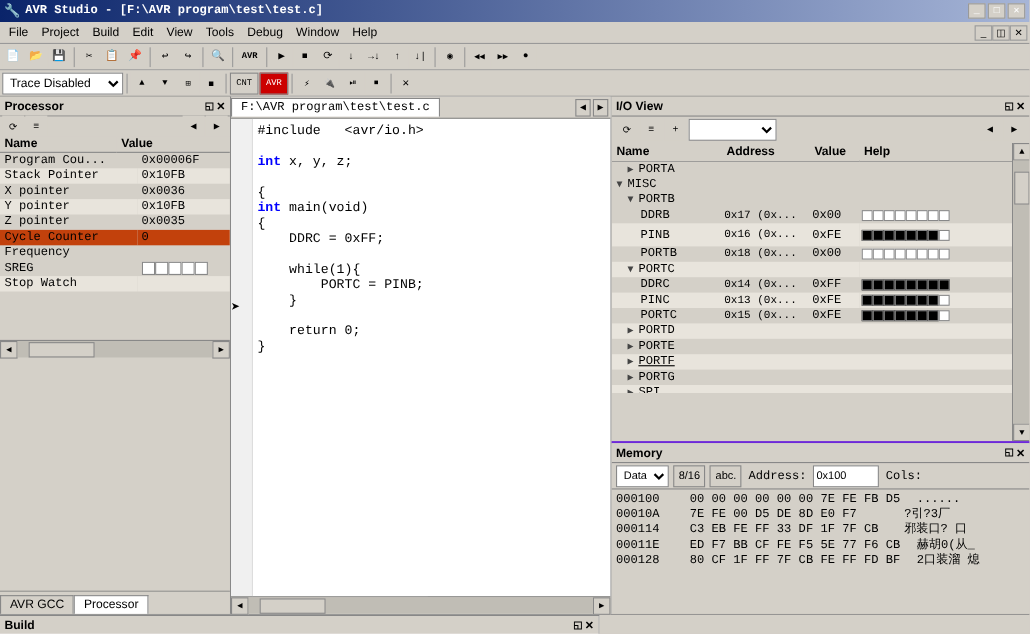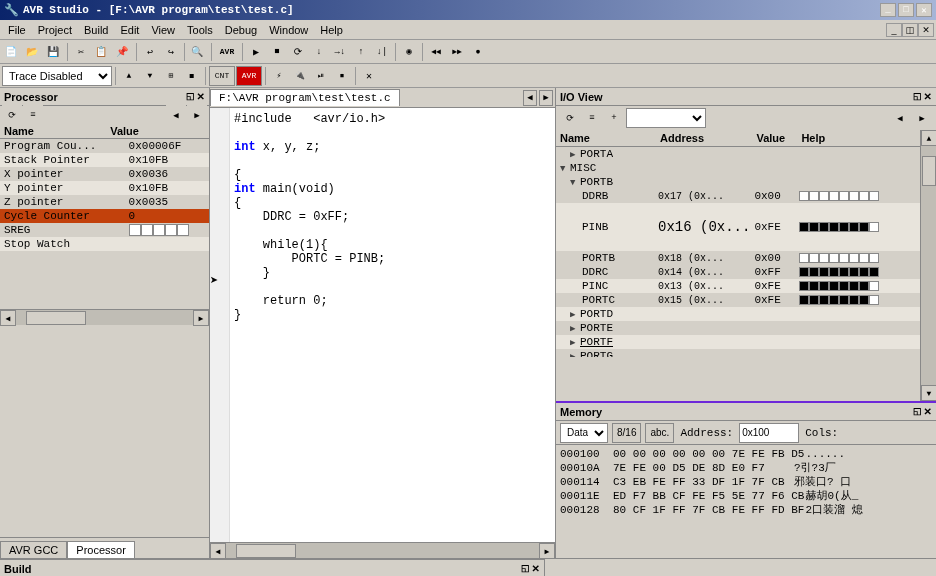--- a/index.html
+++ b/index.html
@@ -72,21 +72,21 @@
     .bit-box.set { background: black; }
 
     
     #memory-panel { height: 155px; background: #d4d0c8; overflow: hidden; }
     #memory-toolbar { height: 24px; display: flex; align-items: center; gap: 4px; padding: 0 4px; border-bottom: 1px solid #888; }
     .mem-combo { height: 20px; font-size: 10px; background: white; border: 1px solid #888; padding: 0 2px; }
     .mem-btn { height: 20px; padding: 0 4px; font-size: 10px; background: #d4d0c8; border: 1px solid #888; cursor: pointer; }
     .mem-input { height: 20px; width: 60px; font-size: 10px; background: white; border: 1px solid #888; padding: 0 2px; }
     
     #memory-content { font-family: 'Courier New', monospace; font-size: 11px; padding: 2px 4px; overflow-y: auto; height: calc(100% - 24px - 18px); }
-    .mem-row { display: flex; gap: 1px; line-height: 14px; }
+    .mem-row { display: flex; gap: 15px; line-height: 14px; }
     .mem-addr { color: #000; min-width: 52px; }
     .mem-bytes { min-width: 180px; }
     .mem-chars { color: #000; }
 
     
     #build-panel { height: 180px; background: white; border-top: 1px solid #888; display: flex; flex-direction: column; }
     
     
     .vscroll-bar { width: 16px; background: #d4d0c8; border-left: 1px solid #888; display: flex; flex-direction: column; }
     .vscroll-btn { width: 16px; height: 16px; background: #d4d0c8; border: 1px solid #888; display: flex; align-items: center; justify-content: center; font-size: 8px; cursor: pointer; }
@@ -244,20 +244,24 @@
           </tr>
           <tr>
             <td style="padding:1px 4px;">Z pointer</td>
             <td style="padding:1px 4px;">0x0035</td>
           </tr>
           <tr style="background:#c2410c;">
             <td style="padding:1px 4px;">Cycle Counter</td>
             <td style="padding:1px 4px;">0</td>
           </tr>
           <tr>
+            <td style="padding:1px 4px;">Frequency</td>
+            <td style="padding:1px 4px;"></td>
+          </tr>
+          <tr>
             <td style="padding:1px 4px;">SREG</td>
             <td style="padding:1px 4px;">
               <div class="sreg-display">
                 <div class="sreg-bit"></div>
                 <div class="sreg-bit"></div>
                 <div class="sreg-bit"></div>
                 <div class="sreg-bit"></div>
                 <div class="sreg-bit"></div>
               </div>
             </td>
@@ -420,21 +424,21 @@
                     <div class="bit-box"></div>
                     <div class="bit-box"></div>
                     <div class="bit-box"></div>
                     <div class="bit-box"></div>
                   </div>
                 </td>
               </tr>
 
               <tr style="background:#e8e4dc;">
                 <td style="padding:1px 4px; padding-left:26px;">PINB</td>
-                <td style="padding:16px 2px; font-size:14px;">0x16 (0x...</td>
+                <td style="padding:5px 2px; font-size:10px;">0x16 (0x...</td>
                 <td style="padding:1px 2px;">0xFE</td>
                 <td style="padding:1px 2px;">
                   <div class="bit-boxes">
                     <div class="bit-box set"></div>
                     <div class="bit-box set"></div>
                     <div class="bit-box set"></div>
                     <div class="bit-box set"></div>
                     <div class="bit-box set"></div>
                     <div class="bit-box set"></div>
                     <div class="bit-box set"></div>
@@ -454,20 +458,28 @@
                     <div class="bit-box"></div>
                     <div class="bit-box"></div>
                     <div class="bit-box"></div>
                     <div class="bit-box"></div>
                     <div class="bit-box"></div>
                     <div class="bit-box"></div>
                   </div>
                 </td>
               </tr>
 
+              <tr style="background:#e8e4dc;">
+                <td style="padding:1px 4px; padding-left:14px;">
+                  <span class="tree-expand">▼</span>PORTC
+                </td>
+                <td></td>
+                <td></td>
+                <td></td>
+              </tr>
 
               <tr>
                 <td style="padding:1px 4px; padding-left:26px;">DDRC</td>
                 <td style="padding:1px 2px; font-size:10px;">0x14 (0x...</td>
                 <td style="padding:1px 2px;">0xFF</td>
                 <td style="padding:1px 2px;">
                   <div class="bit-boxes">
                     <div class="bit-box set"></div>
                     <div class="bit-box set"></div>
                     <div class="bit-box set"></div>

